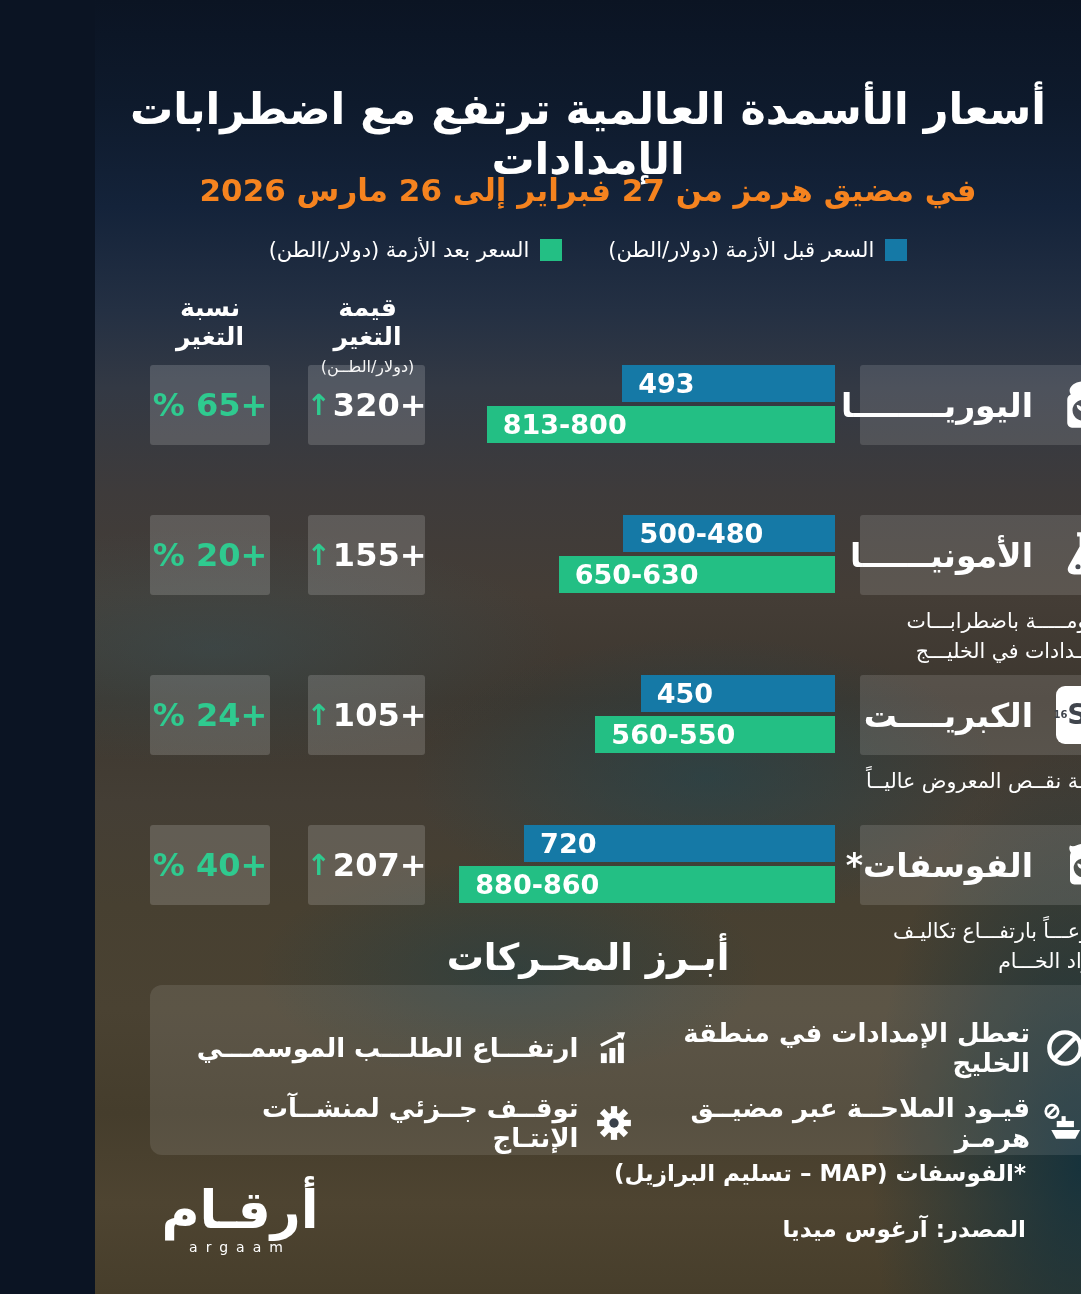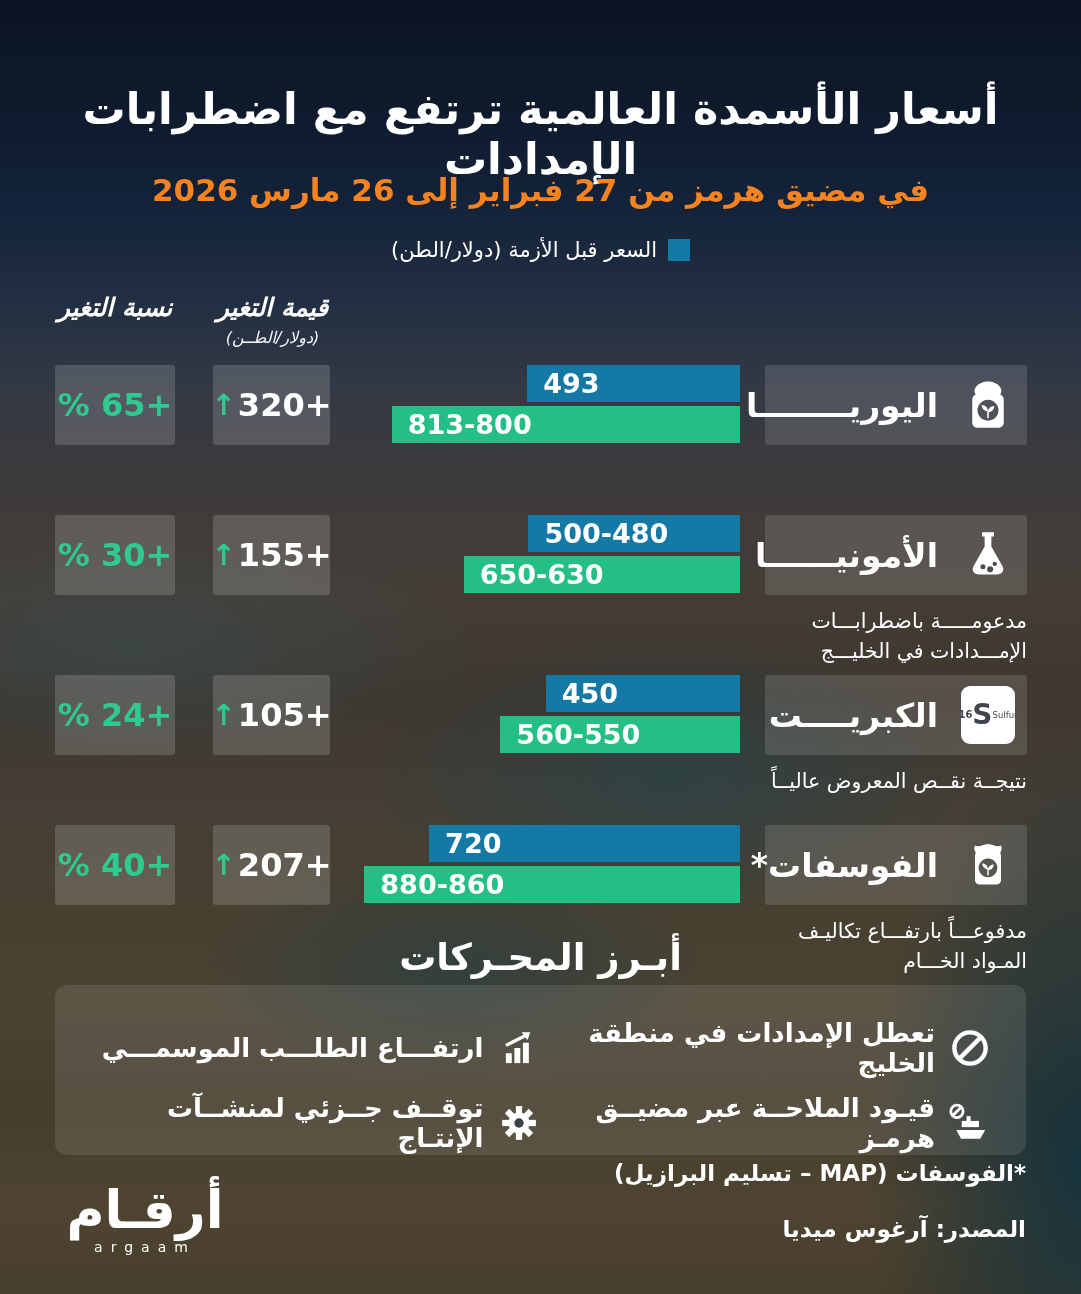--- a/index.html
+++ b/index.html
@@ -1,38 +1,38 @@
 <!DOCTYPE html>
 <html lang="ar" dir="rtl"><head>
 <meta charset="utf-8">
 <style>
   html,body{margin:0;padding:0;background:#0b1423;}
   .stage{
-    position:relative;width:1081px;height:1294px;overflow:hidden;direction:rtl;
+    position:relative;width:986px;height:1294px;overflow:hidden;direction:rtl;
     font-family:"DejaVu Sans",sans-serif;color:#fff;
     background:
       radial-gradient(ellipse 300px 600px at 100% 90%, rgba(14,48,62,.85), transparent 70%),
       radial-gradient(ellipse 420px 200px at 62% 60%, rgba(28,70,82,.5), transparent 70%),
       radial-gradient(ellipse 500px 170px at 12% 50%, rgba(55,88,98,.38), transparent 70%),
       radial-gradient(ellipse 360px 160px at 42% 75%, rgba(24,62,74,.45), transparent 70%),
       linear-gradient(180deg,#0b1423 0%,#0e1a2c 8%,#14233a 16%,#243043 24%,#333944 30%,
         #3e3b3b 38%,#443d36 46%,#3d372f 54%,#443e35 62%,#474031 70%,
         #4a4232 78%,#453d2c 86%,#4e4431 93%,#473e2b 100%);
   }
   .abs{position:absolute;}
   
   .title{top:84px;left:0;right:0;text-align:center;font-size:43px;font-weight:bold;letter-spacing:-.5px;}
   .subtitle{top:172px;left:0;right:0;text-align:center;font-size:31px;font-weight:bold;color:#f5831f;}
   .legend{top:238px;left:0;right:0;display:flex;justify-content:center;gap:46px;align-items:center;font-size:21px;}
   .legend-item{display:flex;align-items:center;gap:11px;}
   .swatch{width:22px;height:22px;display:inline-block;}
   .swatch.before{background:#1579a6;}
   .swatch.after{background:#23bf84;}
   
-  .colhead{font-weight:bold;text-align:center;font-size:25px;font-style:italic;}
+  .colhead{font-weight:bold;text-align:center;font-size:25px;}
   .colhead .unit{font-size:16px;font-weight:normal;display:block;margin-top:6px;opacity:.95;}
   .head-pct{top:293px;left:55px;width:120px;}
   .head-val{top:293px;left:205px;width:135px;}
   
   .row{left:0;width:100%;height:80px;}
   .pct-box,.val-box{position:absolute;top:0;height:80px;background:rgba(255,255,255,.16);
     border-radius:3px;display:flex;align-items:center;justify-content:center;direction:ltr;}
   .pct-box{left:55px;width:120px;}
   .val-box{left:213px;width:117px;gap:2px;}
   .pct-box span{color:#2fca8f;font-size:32px;font-weight:bold;}
@@ -75,20 +75,24 @@
 <div class="stage">
 
   <div class="abs title">أسعار الأسمدة العالمية ترتفع مع اضطرابات الإمدادات</div>
   <div class="abs subtitle">في مضيق هرمز من 27 فبراير  إلى 26 مارس 2026</div>
 
   <div class="abs legend">
     <div class="legend-item">
       <span class="swatch before"></span>
       <span>السعر قبل الأزمة (دولار/الطن)</span>
     </div>
+    <div class="legend-item">
+      <span class="swatch after"></span>
+      <span>السعر بعد الأزمة (دولار/الطن)</span>
+    </div>
   </div>
 
   <div class="abs colhead head-pct">نسبة التغير</div>
   <div class="abs colhead head-val">
     <span>قيمة التغير</span>
     <span class="unit">(دولار/الطــن)</span>
   </div>
 
   <div class="abs row" style="top:365px">
     <div class="pct-box">
@@ -112,21 +116,21 @@
           <path fill="#fff" fill-rule="evenodd" d="M18 20C13 12 23 5 32 5c9 0 19 7 14 15 3 1 4 3.5 4 6v26c0 4-3 6-7 6H21c-4 0-7-2-7-6V26c0-2.5 1-5 4-6Z M32 26a12 12 0 1 0 .01 0Z"></path>
           <path fill="#fff" d="M31.1 47h1.8v-6.6c3.6-.5 6.3-3.5 6.3-7.2-4 0-7.2 3.2-7.2 7.2v-1.2c0-4-3.2-7.2-7.2-7.2 0 3.7 2.7 6.7 6.3 7.2Z"></path>
         </svg>
       </span>
       <span class="pname">اليوريــــــــا</span>
     </div>
   </div>
 
   <div class="abs row" style="top:515px">
     <div class="pct-box">
-      <span>% 30+</span>
+      <span>% 20+</span>
     </div>
     <div class="val-box">
       <span class="arrow">↑</span>
       <span class="val">155+</span>
     </div>
     <div class="bars">
       <div class="bar before" style="width: 55.6818%;">
         <span>500-480</span>
       </div>
       <div class="bar after" style="width: 72.7273%;">

